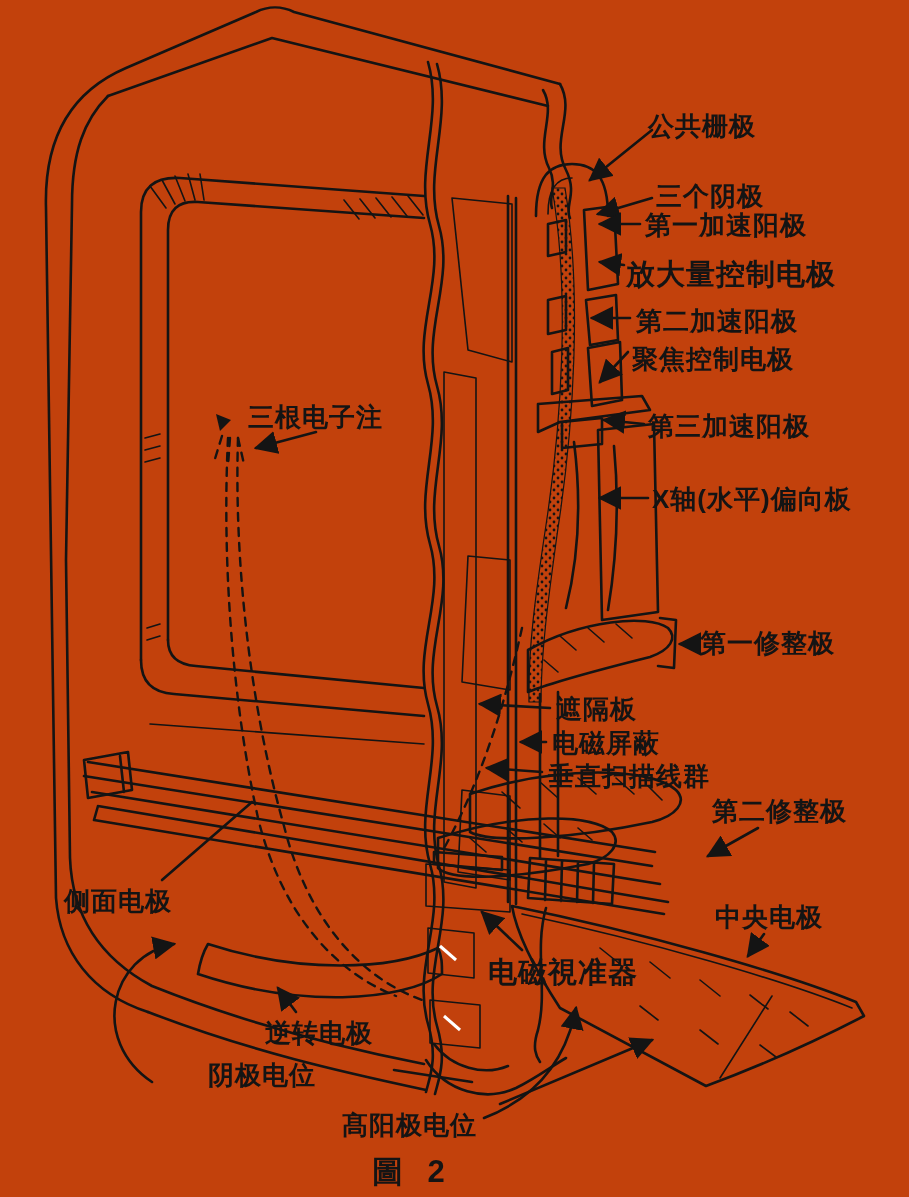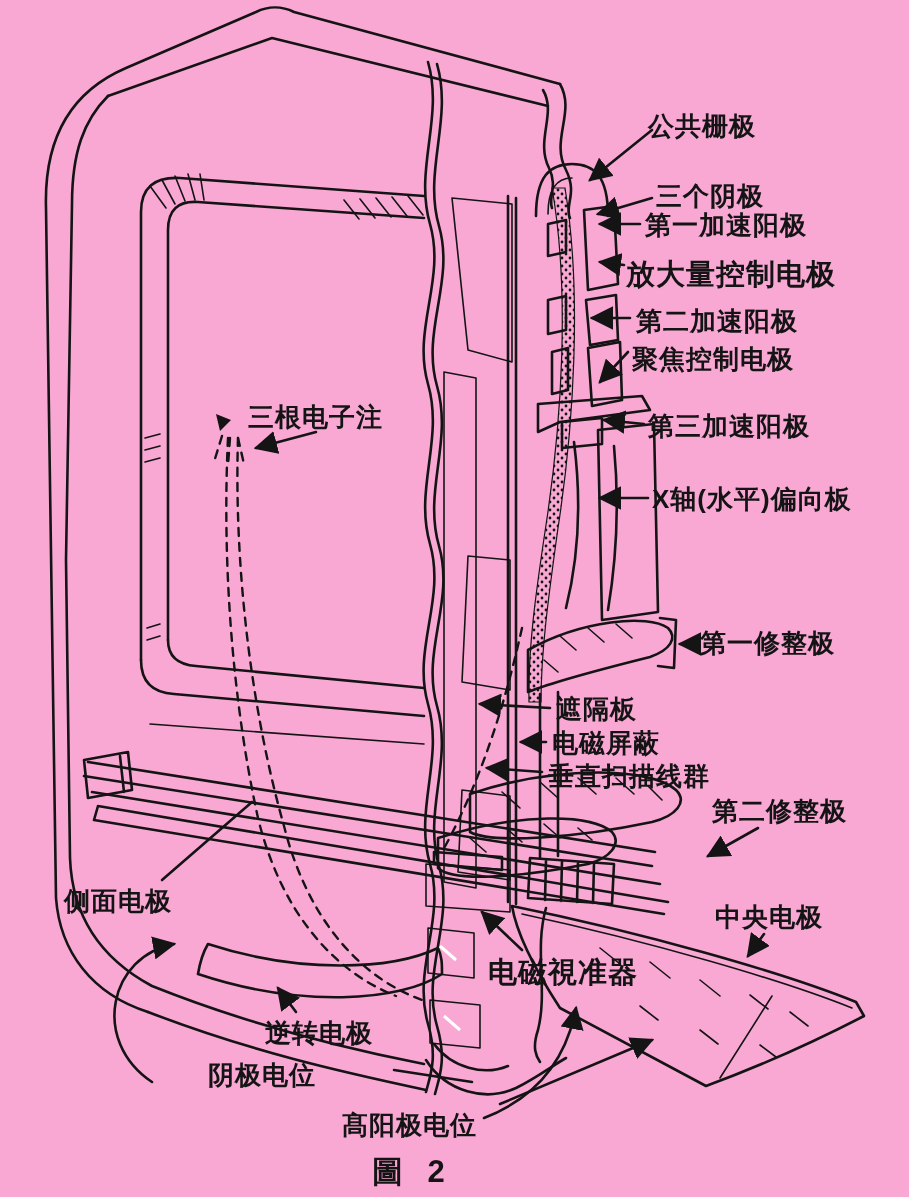--- a/index.html
+++ b/index.html
@@ -1,16 +1,16 @@
 <!DOCTYPE html>
 <html><head>
 <meta charset="utf-8">
 <style>
   html,body{margin:0;padding:0;background:#dcdcdc}
-  .stage{position:relative;width:909px;height:1197px;background:#f9a8d4;overflow:hidden;
+  .stage{position:relative;width:909px;height:1197px;background:#c2410c;overflow:hidden;
          font-family:"Liberation Sans",sans-serif}
   svg{position:absolute;left:0;top:0}
   .ink{stroke:#141414;fill:none;stroke-width:2.6;stroke-linecap:round;stroke-linejoin:round}
   .thin{stroke-width:1.6}
   .dash{stroke-dasharray:8 7;stroke-width:2.4}
   text{fill:#141414;font-weight:700;letter-spacing:1px;font-family:"Liberation Sans",sans-serif}
   .lb{font-size:26px}
   .lb-lg{font-size:29px}
   .cap{font-size:31px;letter-spacing:8px}
 </style>

